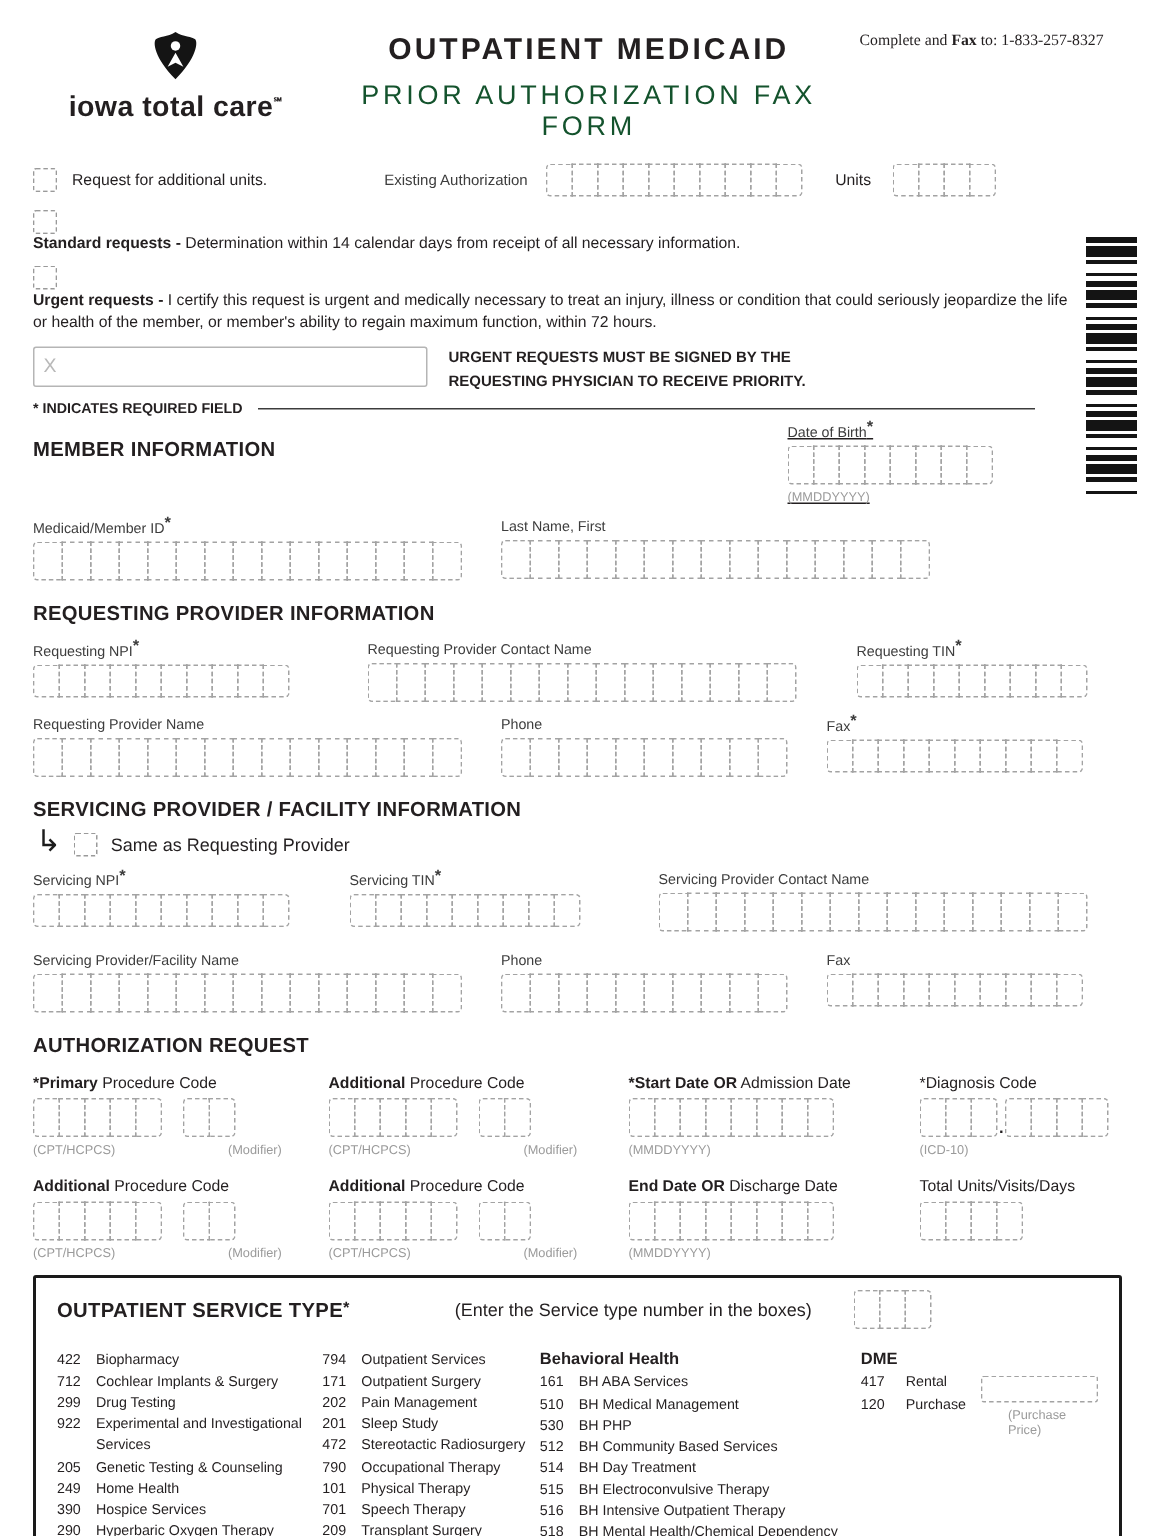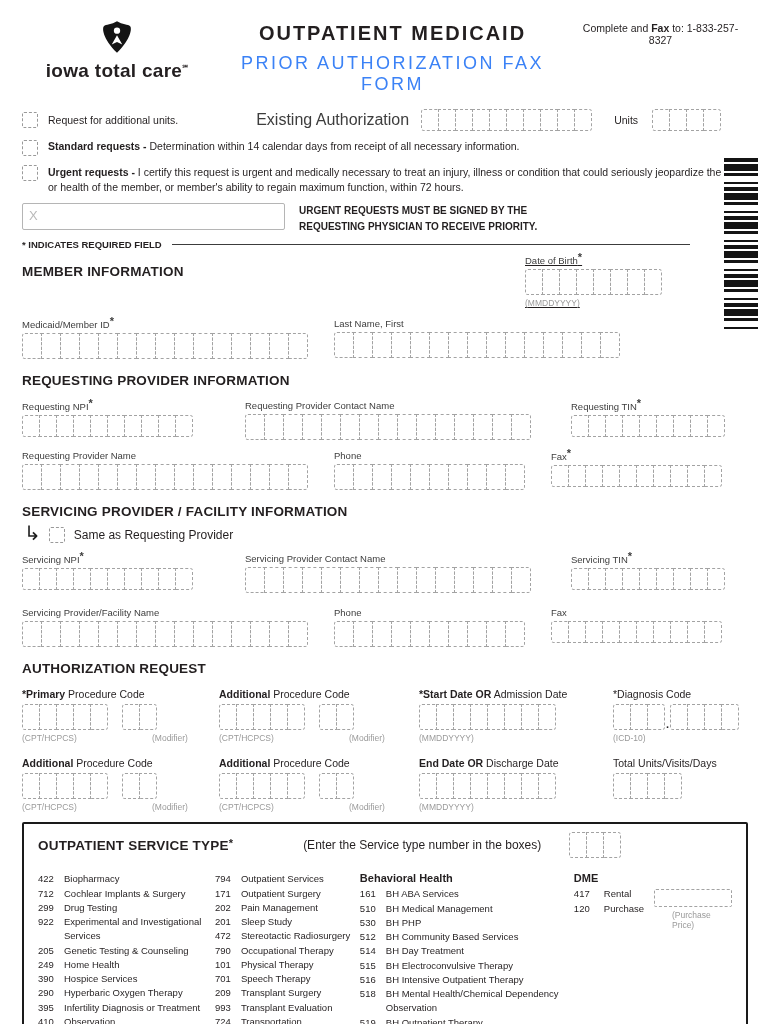--- a/index.html
+++ b/index.html
@@ -7,40 +7,40 @@
   .page { width:770px; height:1024px; margin:0 auto; background:#fff; position:relative;
           font-family:"Liberation Sans", sans-serif; color:#231f20; overflow:hidden;
           padding:16px 22px 8px; }
   
   .hdr { display:flex; align-items:flex-start; }
   .logo { width:190px; display:flex; flex-direction:column; align-items:center; padding-top:4px; }
   .logo-word { font-size:19px; font-weight:bold; letter-spacing:.3px; margin-top:2px; }
   .logo-word sup { font-size:7px; }
   .titles { flex:1; text-align:center; padding-top:6px; }
   .title { font-size:20px; font-weight:bold; letter-spacing:2px; }
-  .subtitle { font-size:18px; font-weight:400; letter-spacing:2.5px; margin-top:8px; color:#3b82f6; }
-  .faxnote { width:175px; text-align:center; font-size:10.5px; padding-top:6px; }
+  .subtitle { font-size:18px; font-weight:400; letter-spacing:2.5px; margin-top:8px; color:#14532d; }
+  .faxnote { width:175px; text-align:left; font-size:10.5px; padding-top:6px;font-family:Liberation Serif, serif; }
   
   .row { display:flex; align-items:center; }
   .cb { width:16px; height:16px; border:1.5px dashed #9a9a9a; border-radius:2px; flex:none; }
   .comb { display:flex; }
   .comb .cell { width:20px; height:26px; border:1px dashed #a3a3a3; margin-left:-1px; }
   .comb .cell:first-child { margin-left:0; border-top-left-radius:3px; border-bottom-left-radius:3px; }
   .comb .cell:last-child { border-top-right-radius:3px; border-bottom-right-radius:3px; }
   .comb.sm .cell { width:18px; height:22px; }
   .comb.dt .cell { width:18px; height:26px; }
   .lbl { font-size:9.5px; color:#3d3d3d; margin-bottom:3px; }
   .hint { font-size:8.5px; color:#9a9a9a; margin-top:3px; }
   .star { font-weight:bold; font-size:11px; position:relative; top:-3px; }
   h2 { font-size:13.5px; font-weight:bold; letter-spacing:.2px; }
   .bold { font-weight:bold; }
   
   .toprow1 { margin-top:14px; font-size:10.5px; }
   .toprow1 .cb { margin-right:10px; }
-  .stdrow, .urgrow { margin-top:9px; font-size:10.5px; align-items:flex-start; }
+  .stdrow, .urgrow { margin-top:9px; font-size:10.5px; align-items:flex-start;flex-direction:column; }
   .stdrow .cb, .urgrow .cb { margin-right:10px; margin-top:0; }
   .urgrow .txt { width:690px; line-height:1.45; }
   .sigrow { margin-top:8px; align-items:flex-start; }
   .sigbox { width:263px; height:27px; border:1px solid #b5b5b5; border-radius:2px;
             font-size:13px; color:#b9b9b9; padding:4px 6px; }
   .urgnote { font-size:10px; font-weight:bold; margin-left:14px; line-height:1.6; }
   .reqline { margin-top:4px; align-items:center; }
   .reqline .t { font-size:9.5px; font-weight:bold; white-space:nowrap; }
   .reqline .rule { flex:1; border-top:1.5px solid #3c3c3c; margin-left:10px; margin-right:58px; }
   
@@ -108,21 +108,21 @@
     </div>
     <div class="faxnote"><span>Complete and </span><span class="bold">Fax</span><span> to: 1-833-257-8327</span></div>
   </div>
 
   <div class="barcode"></div>
 
   <div class="row toprow1">
     <span class="cb"></span>
     <span>Request for additional units.</span>
     <span style="width:78px"></span>
-    <span class="lbl" style="font-size:16px;margin:0 12px 0 0">Existing Authorization</span>
+    <span class="lbl" style="font-size:10px;margin:0 12px 0 0">Existing Authorization</span>
     <div class="comb sm">
         <span class="cell"></span>
         <span class="cell"></span>
         <span class="cell"></span>
         <span class="cell"></span>
         <span class="cell"></span>
         <span class="cell"></span>
         <span class="cell"></span>
         <span class="cell"></span>
         <span class="cell"></span>
@@ -345,43 +345,43 @@
             <span class="cell"></span>
             <span class="cell"></span>
             <span class="cell"></span>
             <span class="cell"></span>
             <span class="cell"></span>
             <span class="cell"></span>
             <span class="cell"></span>
             <span class="cell"></span>
           </div>
       </div>
+      <div class="field" style="margin-left:14px">
+        <div class="lbl"><span>Servicing TIN</span><span class="star">*</span></div>
+        <div class="comb sm">
+            <span class="cell"></span>
+            <span class="cell"></span>
+            <span class="cell"></span>
+            <span class="cell"></span>
+            <span class="cell"></span>
+            <span class="cell"></span>
+            <span class="cell"></span>
+            <span class="cell"></span>
+            <span class="cell"></span>
+          </div>
+      </div>
       <div class="field" style="margin-left:26px">
         <div class="lbl">Servicing Provider Contact Name</div>
         <div class="comb">
             <span class="cell"></span>
             <span class="cell"></span>
             <span class="cell"></span>
             <span class="cell"></span>
             <span class="cell"></span>
             <span class="cell"></span>
-            <span class="cell"></span>
-            <span class="cell"></span>
-            <span class="cell"></span>
-            <span class="cell"></span>
-            <span class="cell"></span>
-            <span class="cell"></span>
-            <span class="cell"></span>
-            <span class="cell"></span>
-            <span class="cell"></span>
-          </div>
-      </div>
-      <div class="field" style="margin-left:14px">
-        <div class="lbl"><span>Servicing TIN</span><span class="star">*</span></div>
-        <div class="comb sm">
             <span class="cell"></span>
             <span class="cell"></span>
             <span class="cell"></span>
             <span class="cell"></span>
             <span class="cell"></span>
             <span class="cell"></span>
             <span class="cell"></span>
             <span class="cell"></span>
             <span class="cell"></span>
           </div>

